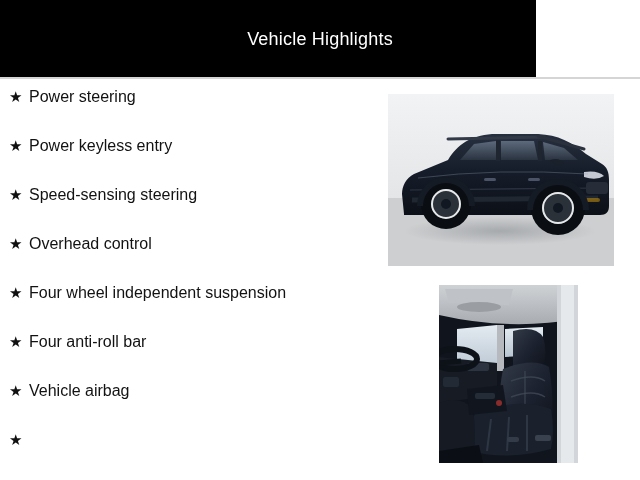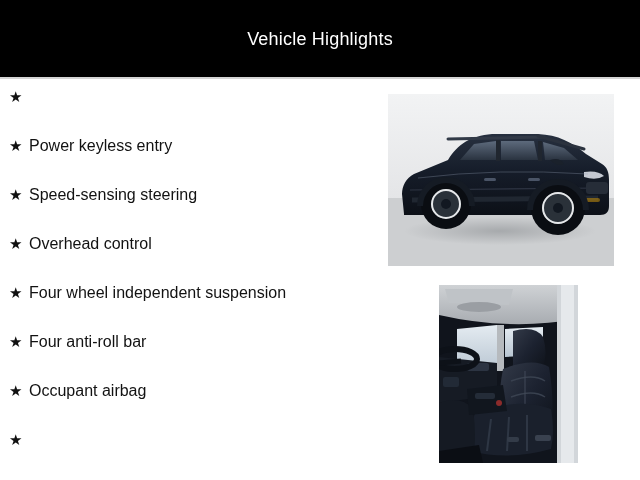--- a/index.html
+++ b/index.html
@@ -14,21 +14,21 @@
     overflow: hidden;
     font-family: "Liberation Sans", sans-serif;
     -webkit-font-smoothing: antialiased;
   }
 
   
   #header-bar {
     position: absolute;
     left: 0;
     top: 0;
-    width: 640px;
+    width: 536px;
     height: 77px;
     background: #000000;
     box-sizing: border-box;
   }
   #header-title {
     position: absolute;
     left: 0;
     top: 0;
     width: 640px;
     height: 77px;
@@ -105,20 +105,21 @@
 
 <div id="header-bar">
   <div id="header-title">Vehicle Highlights</div>
 </div>
 <div id="header-underline"></div>
 
 <div id="feature-list">
 
   <div class="feature-item">
     <span class="feature-bullet">★</span>
+    <span class="feature-label">Power steering</span>
   </div>
 
   <div class="feature-item">
     <span class="feature-bullet">★</span>
     <span class="feature-label">Power keyless entry</span>
   </div>
 
   <div class="feature-item">
     <span class="feature-bullet">★</span>
     <span class="feature-label">Speed-sensing steering</span>
@@ -134,21 +135,21 @@
     <span class="feature-label">Four wheel independent suspension</span>
   </div>
 
   <div class="feature-item">
     <span class="feature-bullet">★</span>
     <span class="feature-label">Four anti-roll bar</span>
   </div>
 
   <div class="feature-item">
     <span class="feature-bullet">★</span>
-    <span class="feature-label">Occupant airbag</span>
+    <span class="feature-label">Vehicle airbag</span>
   </div>
 
   <div class="feature-item">
     <span class="feature-bullet">★</span>
   </div>
 
 </div>
 
 <div id="exterior-photo" class="photo-frame">
   <svg class="photo-svg" viewBox="0 0 226 172" preserveAspectRatio="none">

